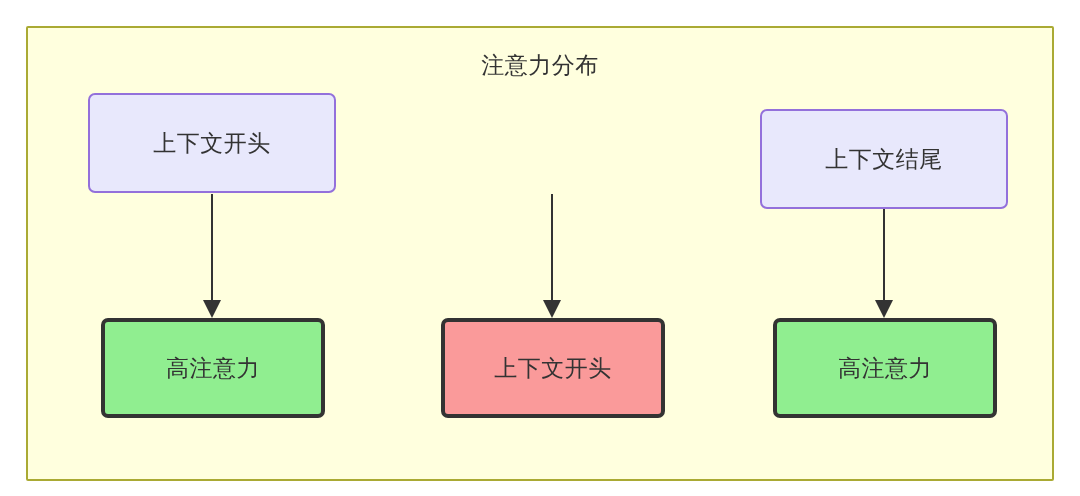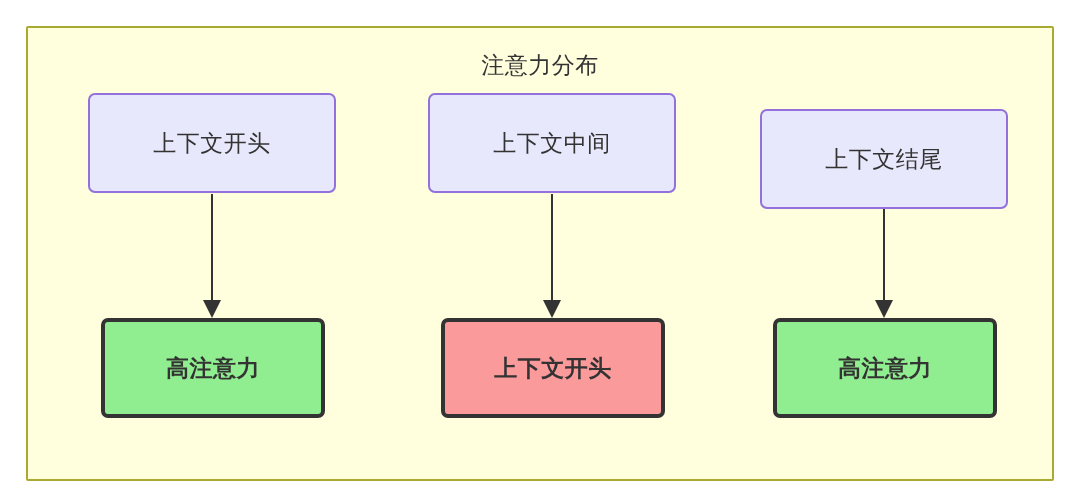--- a/index.html
+++ b/index.html
@@ -61,21 +61,20 @@
     border-radius: 7px;
   }
 
   .node-context {
     background: #e8e8fc;
     border: 2px solid #9370db;
   }
 
   .node-attention {
     border: 4px solid #333333;
-    font-weight: bold;
   }
 
   .node-high {
     background: #90ee90;
   }
 
   .node-low {
     background: #fa9a9a;
   }
 
@@ -129,23 +128,20 @@
     <g>
       <line class="edge-line" x1="884" y1="194" x2="884" y2="305"></line>
       <polygon class="edge-head" points="884,318 875,300 893,300"></polygon>
     </g>
   </svg>
 
   <div class="node node-context ctx-1">
     <span>上下文开头</span>
   </div>
 
-  <div class="node node-context ctx-2">
-    <span>上下文中间</span>
-  </div>
 
   <div class="node node-context ctx-3">
     <span>上下文结尾</span>
   </div>
 
   <div class="node node-attention node-high att-1">
     <span>高注意力</span>
   </div>
 
   <div class="node node-attention node-low att-2">

